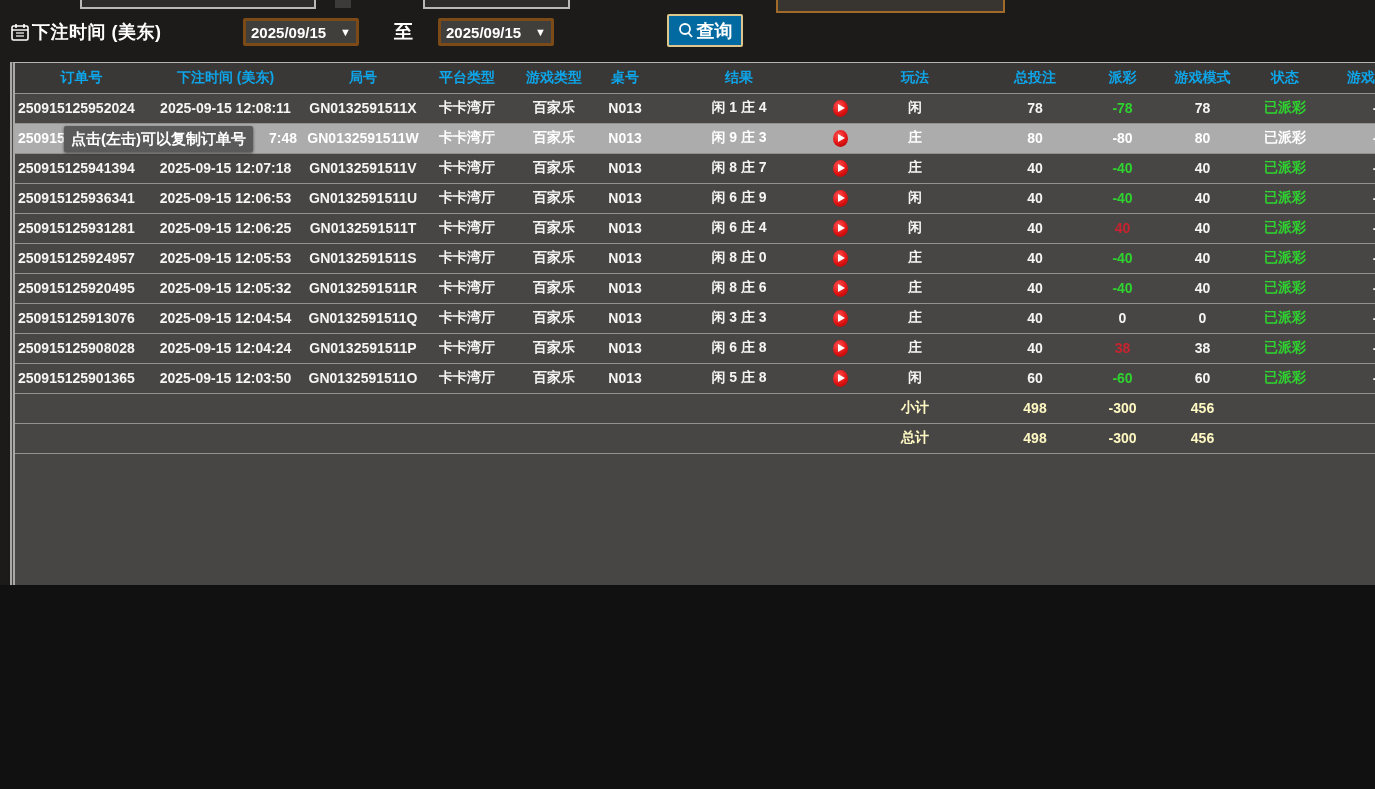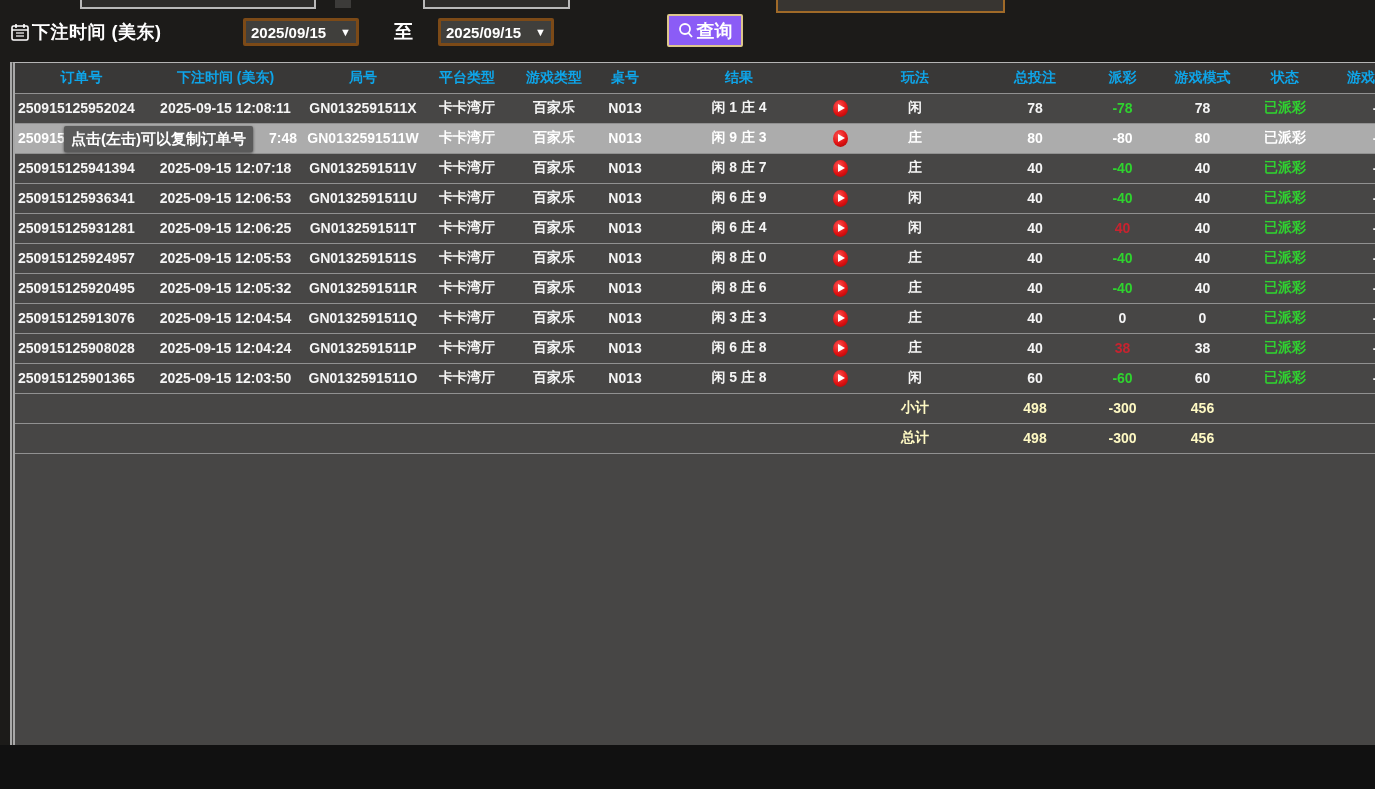--- a/index.html
+++ b/index.html
@@ -1,39 +1,39 @@
 <!DOCTYPE html>
 <html><head>
 <meta charset="utf-8">
 <style>
   * { margin:0; padding:0; box-sizing:border-box; }
   html,body { background:#111; }
   #screen {
-    position:relative; width:1375px; height:745px; overflow:hidden;
+    position:relative; width:1375px; height:585px; overflow:hidden;
     background:#1c1b19;
     font-family:"Liberation Sans","DejaVu Sans",sans-serif;
     color:#f2f2f2;
   }
   
   .cut-box { position:absolute; top:0; background:#2d2c2a; border:2px solid #b9b9b9; border-top:none; }
   .cut-box.orange { background:#383531; border-color:#a06a28; }
   .cut-box.mini { background:#3c3b39; border:none; }
   .cal-icon { position:absolute; left:11px; top:23px; width:18px; height:18px; }
   .bet-time-label { position:absolute; left:32px; top:20px; font-size:18px; font-weight:bold; color:#ffffff; letter-spacing:.5px; }
   .date-picker {
     position:absolute; top:18px; width:116px; height:28px;
     background:#403f3c; border:3px solid #7c4a17; border-radius:2px;
     display:flex; align-items:center; justify-content:center;
     font-size:15px; font-weight:bold; color:#fff; cursor:pointer; gap:14px;
   }
   .dd-arrow { font-size:11px; color:#fff; }
   .range-sep { position:absolute; left:394px; top:19px; font-size:19px; font-weight:bold; color:#fff; }
   .query-btn {
     position:absolute; left:667px; top:14px; width:76px; height:33px;
-    background:#8b5cf6; border:2px solid #dcc68b; border-radius:2px;
+    background:#0369a1; border:2px solid #dcc68b; border-radius:2px;
     display:flex; align-items:center; justify-content:center; gap:2px;
     font-size:18px; font-weight:bold; color:#fff; cursor:pointer;
   }
   
   #table-wrap {
     position:absolute; left:10px; top:62px; width:1365px; height:695px;
     background:#474645; border-top:1px solid #b5b5b5; border-left:5px double #a8a8a8;
     overflow:hidden;
   }
   table { border-collapse:collapse; table-layout:fixed; width:1420px; }

